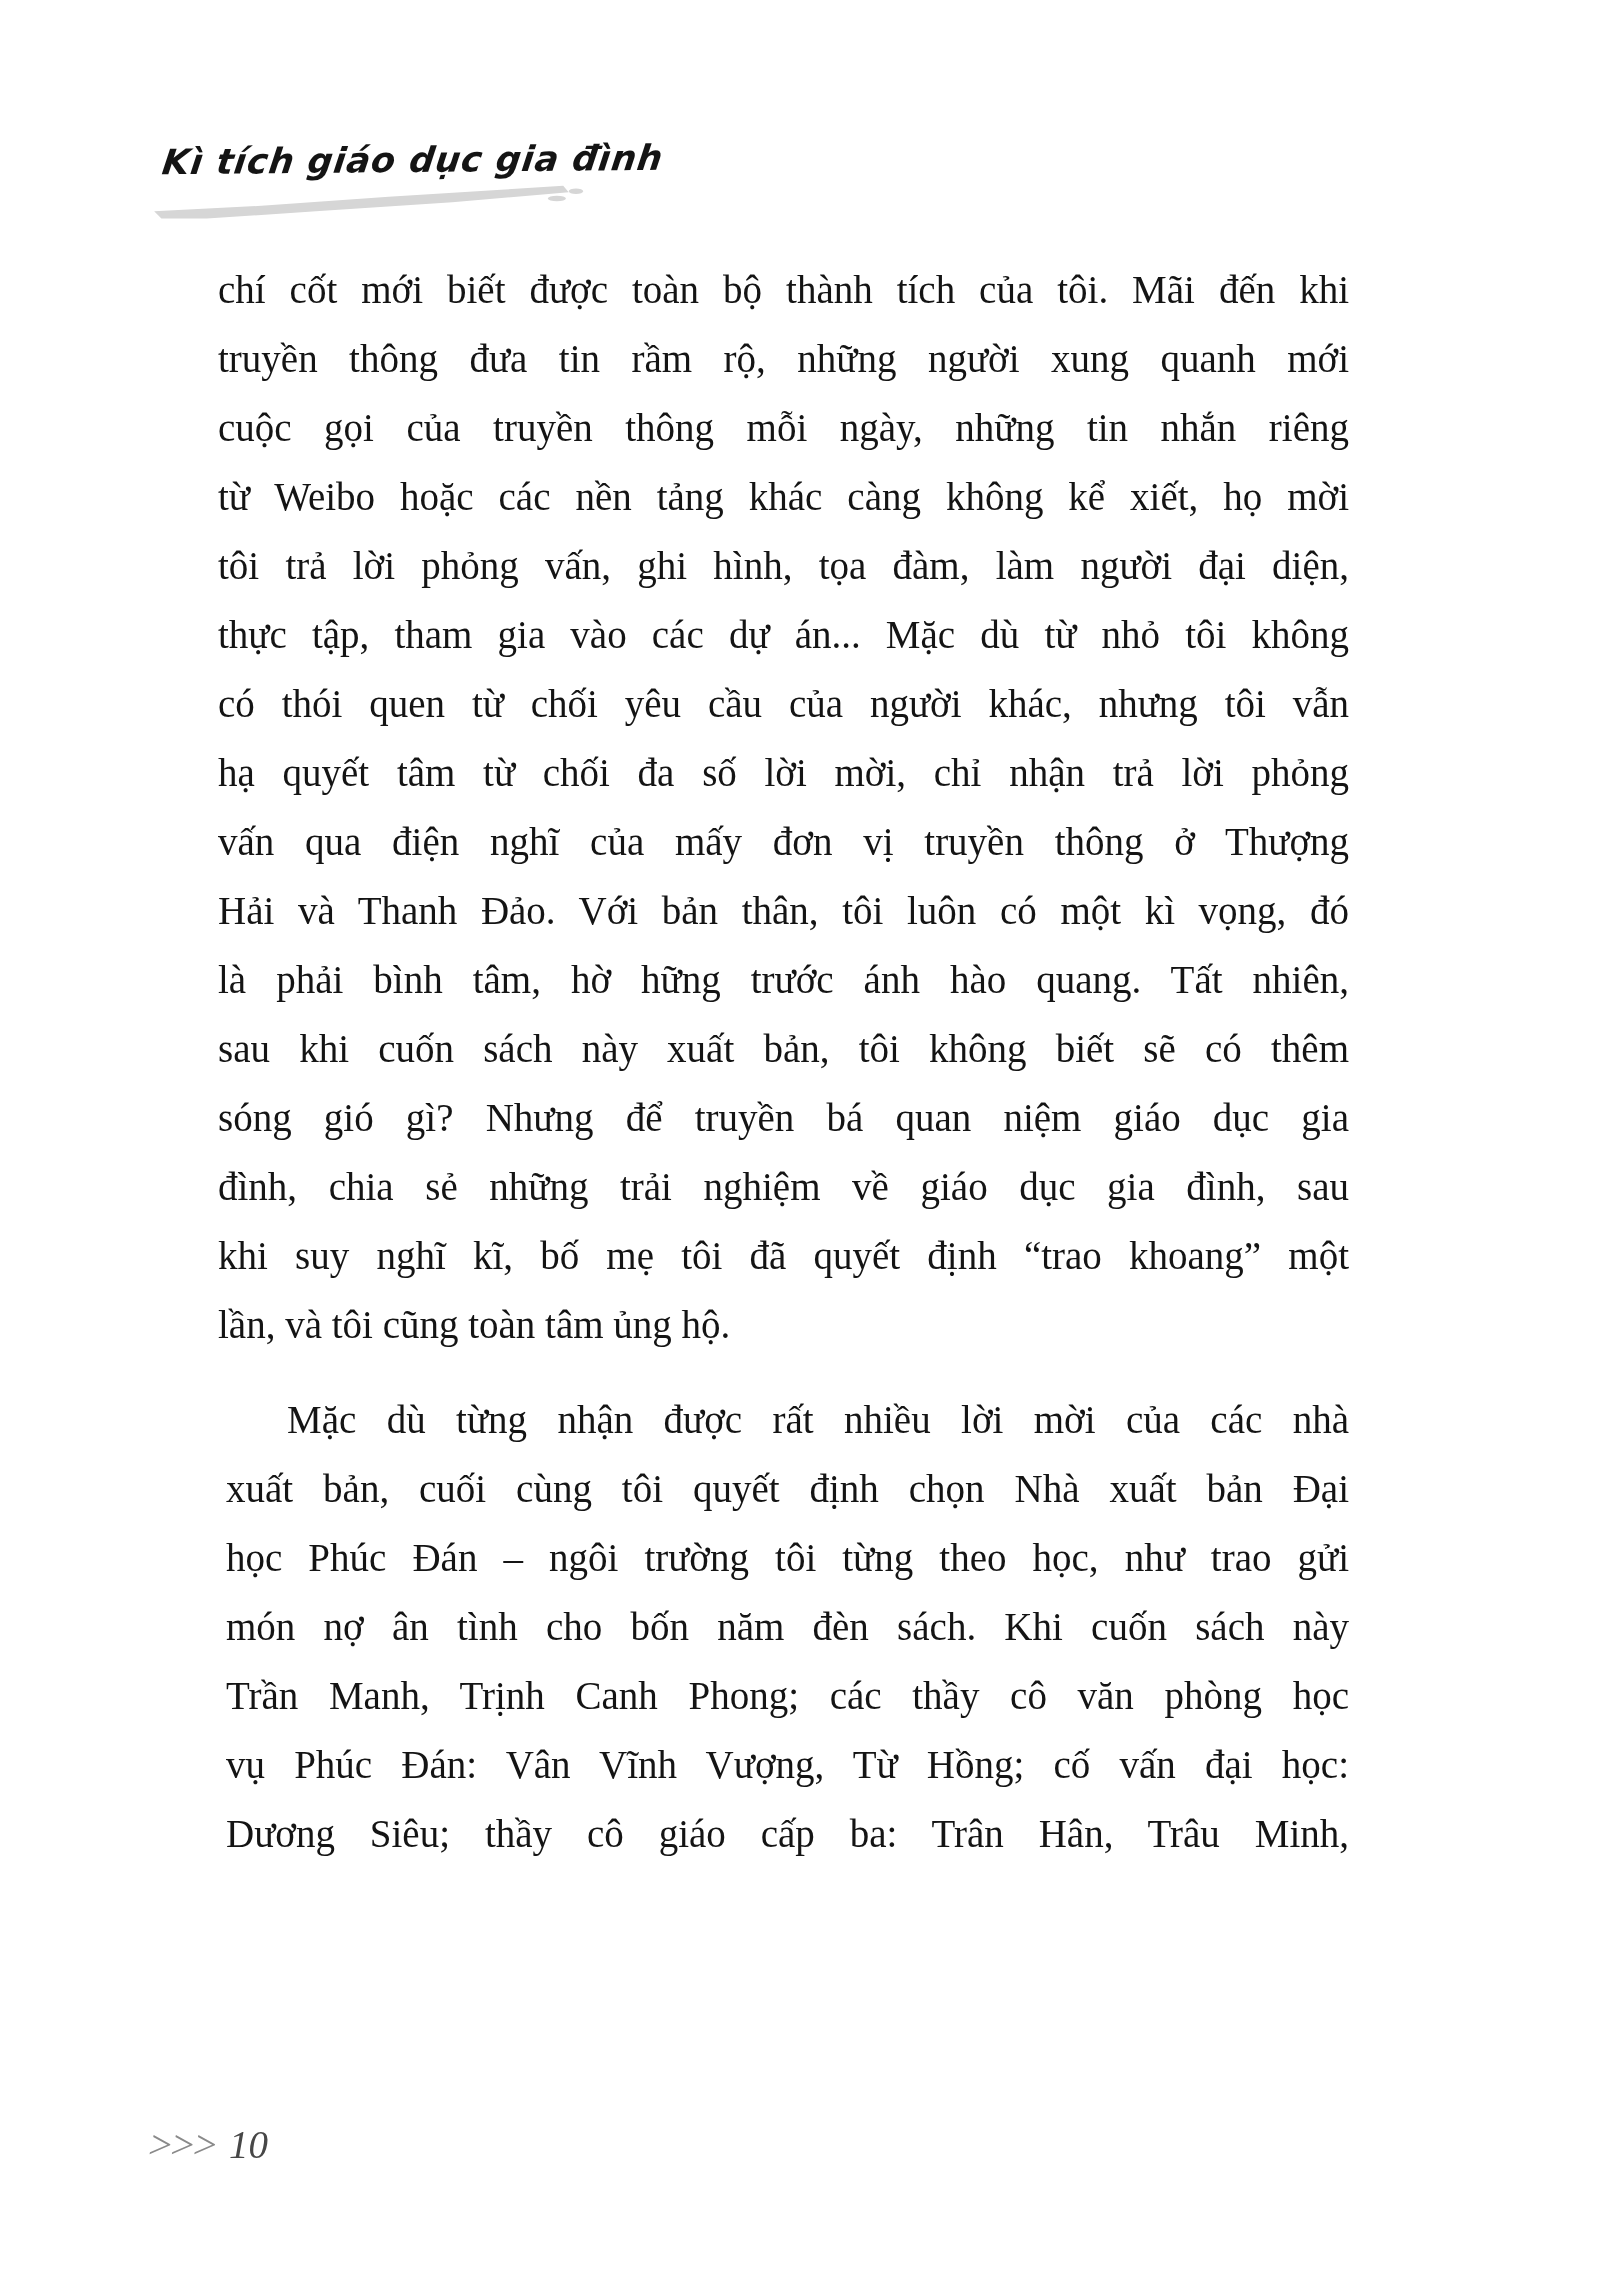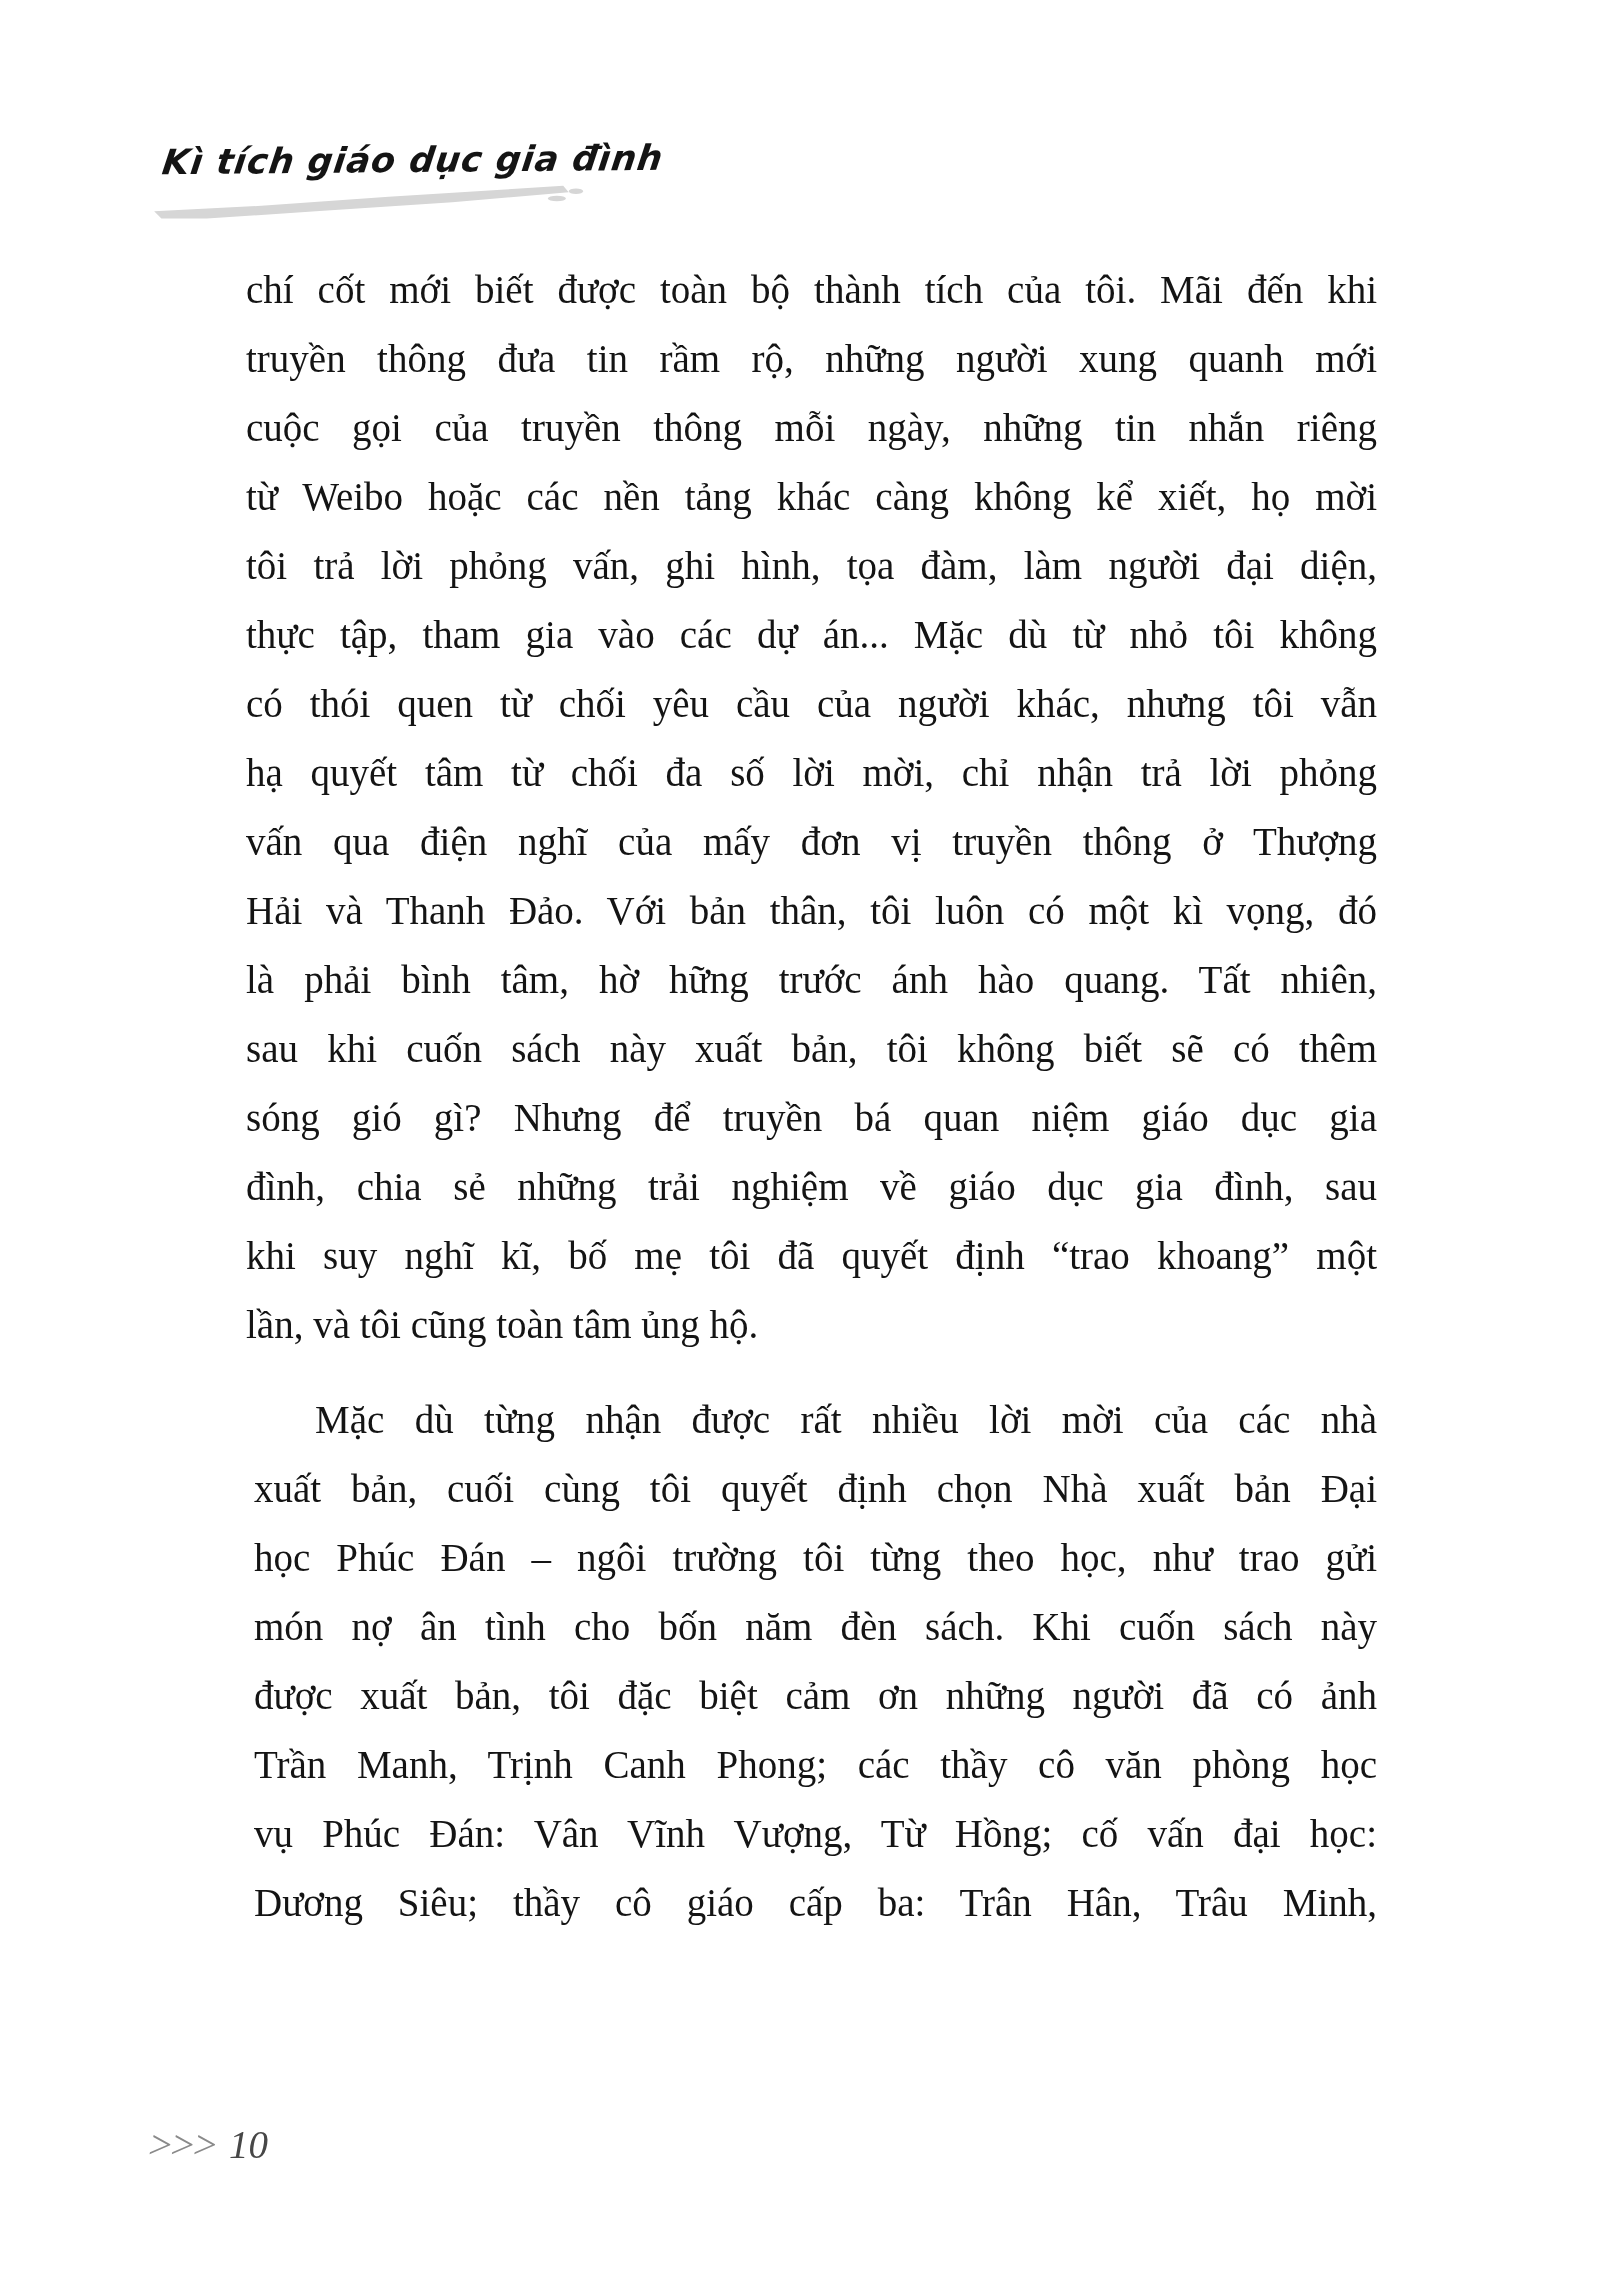--- a/index.html
+++ b/index.html
@@ -41,21 +41,21 @@
     position: absolute;
     left: -13px;
     top: 44px;
     z-index: 1;
   }
   .swoosh polygon, .swoosh ellipse { fill: var(--swoosh, #d6d6d6); }
 
   
   .body-text {
     position: absolute;
-    left: 246px;
+    left: 218px;
     top: 255px;
     width: 1131px;
     font-size: 39px;
     line-height: 69px;
     color: var(--text, #141414);
   }
   .paragraph { margin: 0; }
   .paragraph + .paragraph { margin-top: 26px; margin-left: 8px; }
   .line {
     height: 69px;
@@ -122,21 +122,20 @@
         <div class="line">sóng gió gì? Nhưng để truyền bá quan niệm giáo dục gia</div>
         <div class="line">đình, chia sẻ những trải nghiệm về giáo dục gia đình, sau</div>
         <div class="line">khi suy nghĩ kĩ, bố mẹ tôi đã quyết định “trao khoang” một</div>
         <div class="line no-stretch">lần, và tôi cũng toàn tâm ủng hộ.</div>
       </div>
       <div class="paragraph">
         <div class="line first-indent">Mặc dù từng nhận được rất nhiều lời mời của các nhà</div>
         <div class="line">xuất bản, cuối cùng tôi quyết định chọn Nhà xuất bản Đại</div>
         <div class="line">học Phúc Đán – ngôi trường tôi từng theo học, như trao gửi</div>
         <div class="line">món nợ ân tình cho bốn năm đèn sách. Khi cuốn sách này</div>
-        <div class="line">được xuất bản, tôi đặc biệt cảm ơn những người đã có ảnh</div>
         <div class="line">Trần Manh, Trịnh Canh Phong; các thầy cô văn phòng học</div>
         <div class="line">vụ Phúc Đán: Vân Vĩnh Vượng, Từ Hồng; cố vấn đại học:</div>
         <div class="line">Dương Siêu; thầy cô giáo cấp ba: Trân Hân, Trâu Minh,</div>
       </div>
     </main>
 
   <div class="footer">
     <span class="chevrons">&gt;&gt;&gt;</span>
     <span class="page-num">10</span>
   </div>

